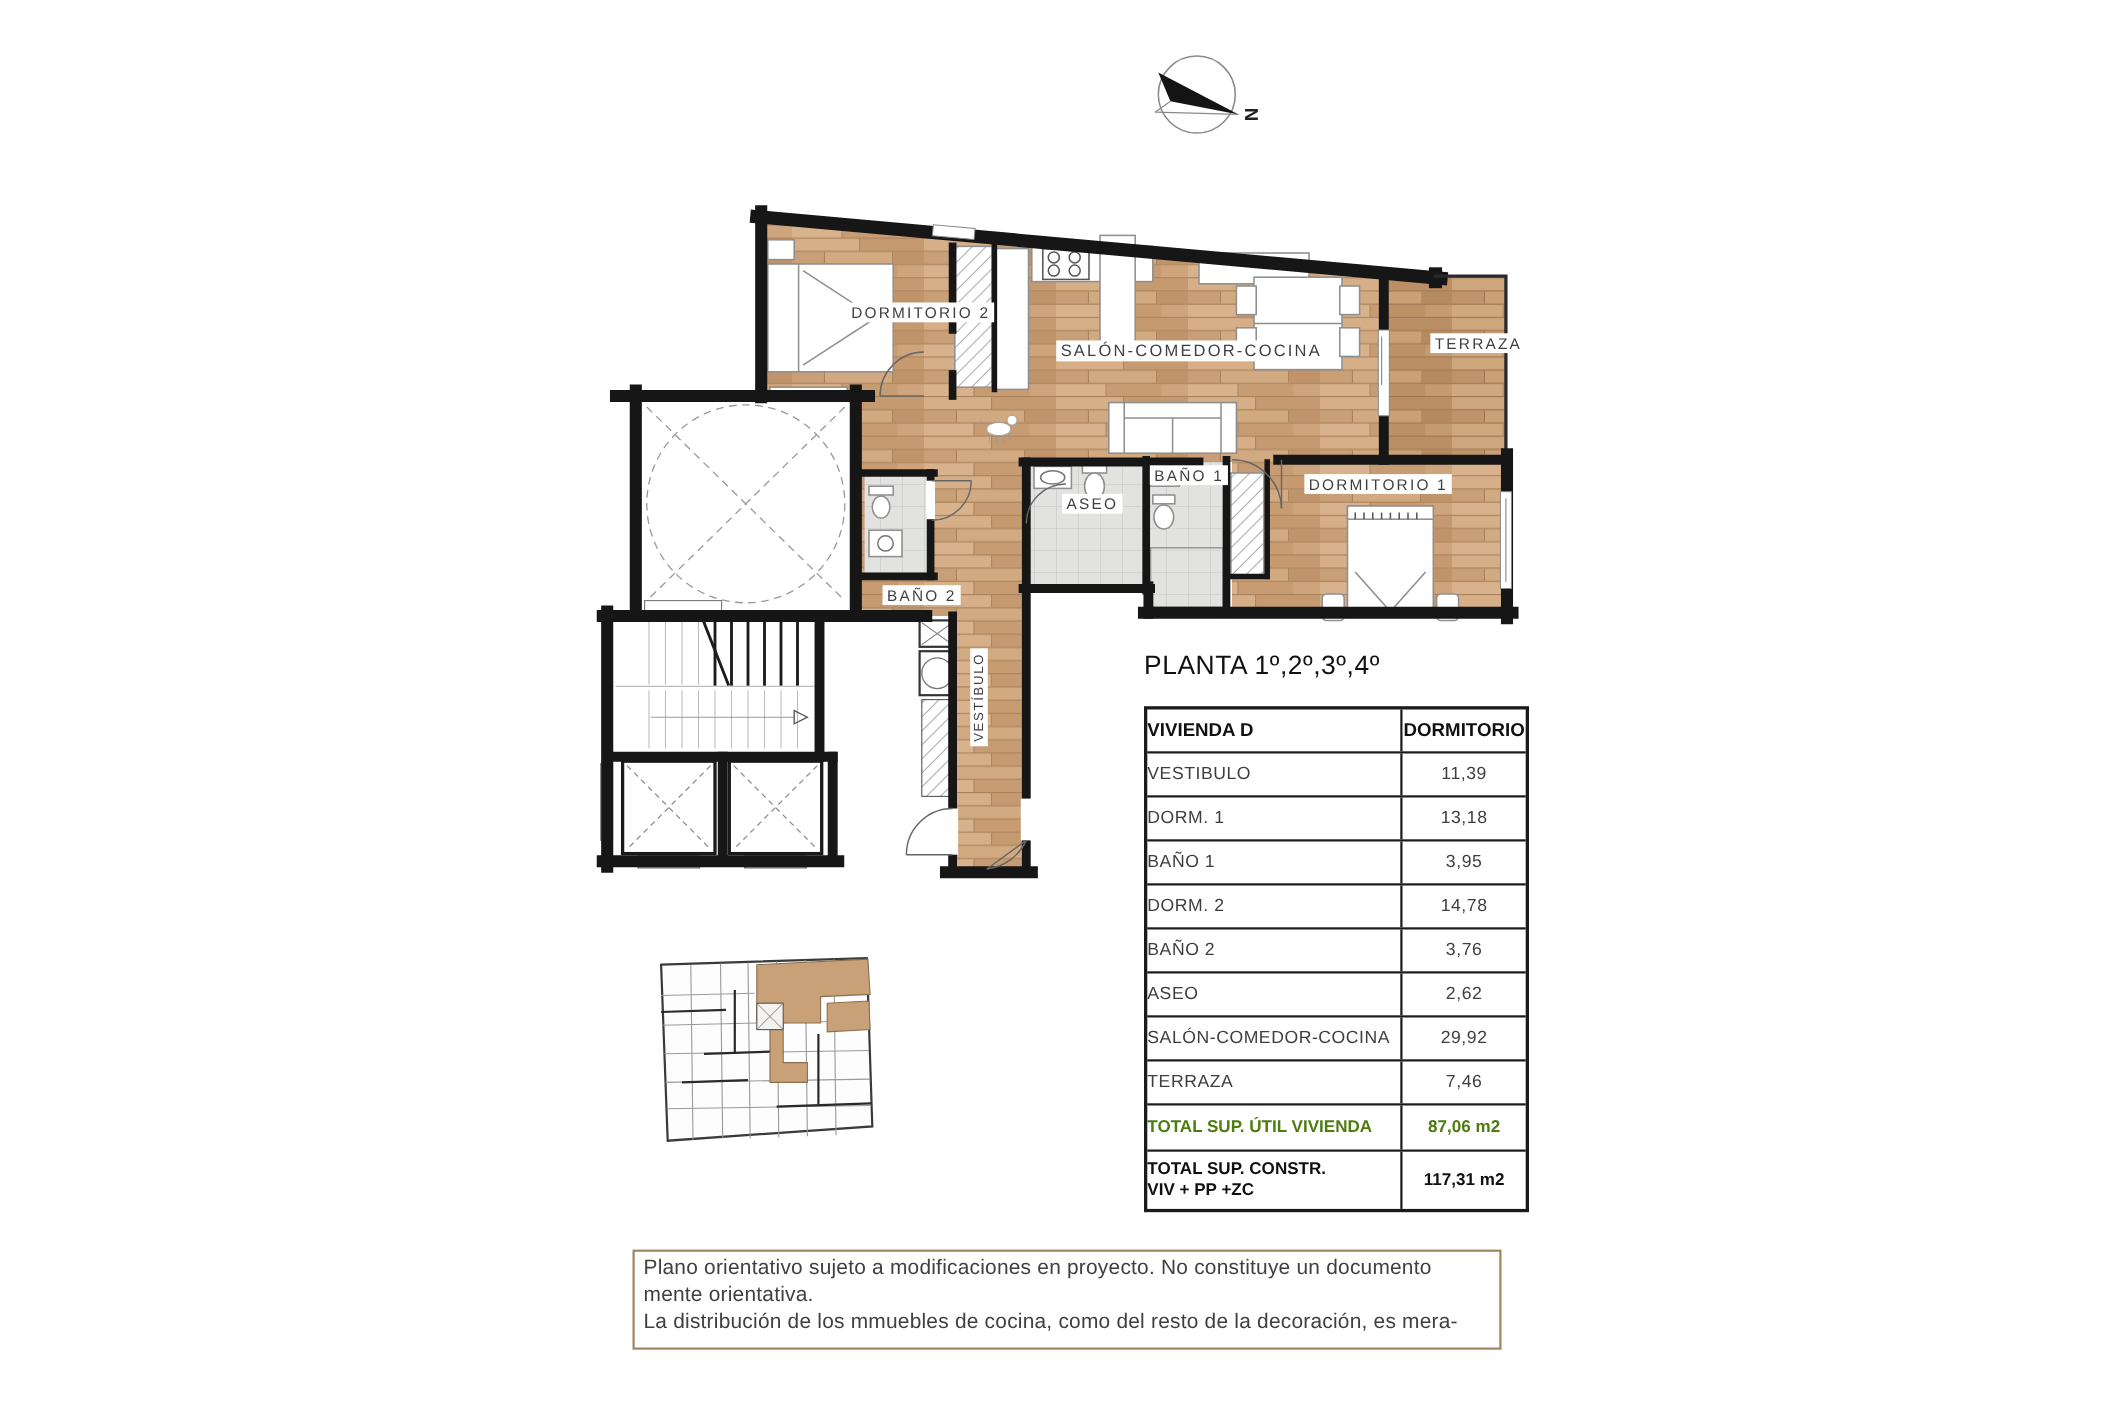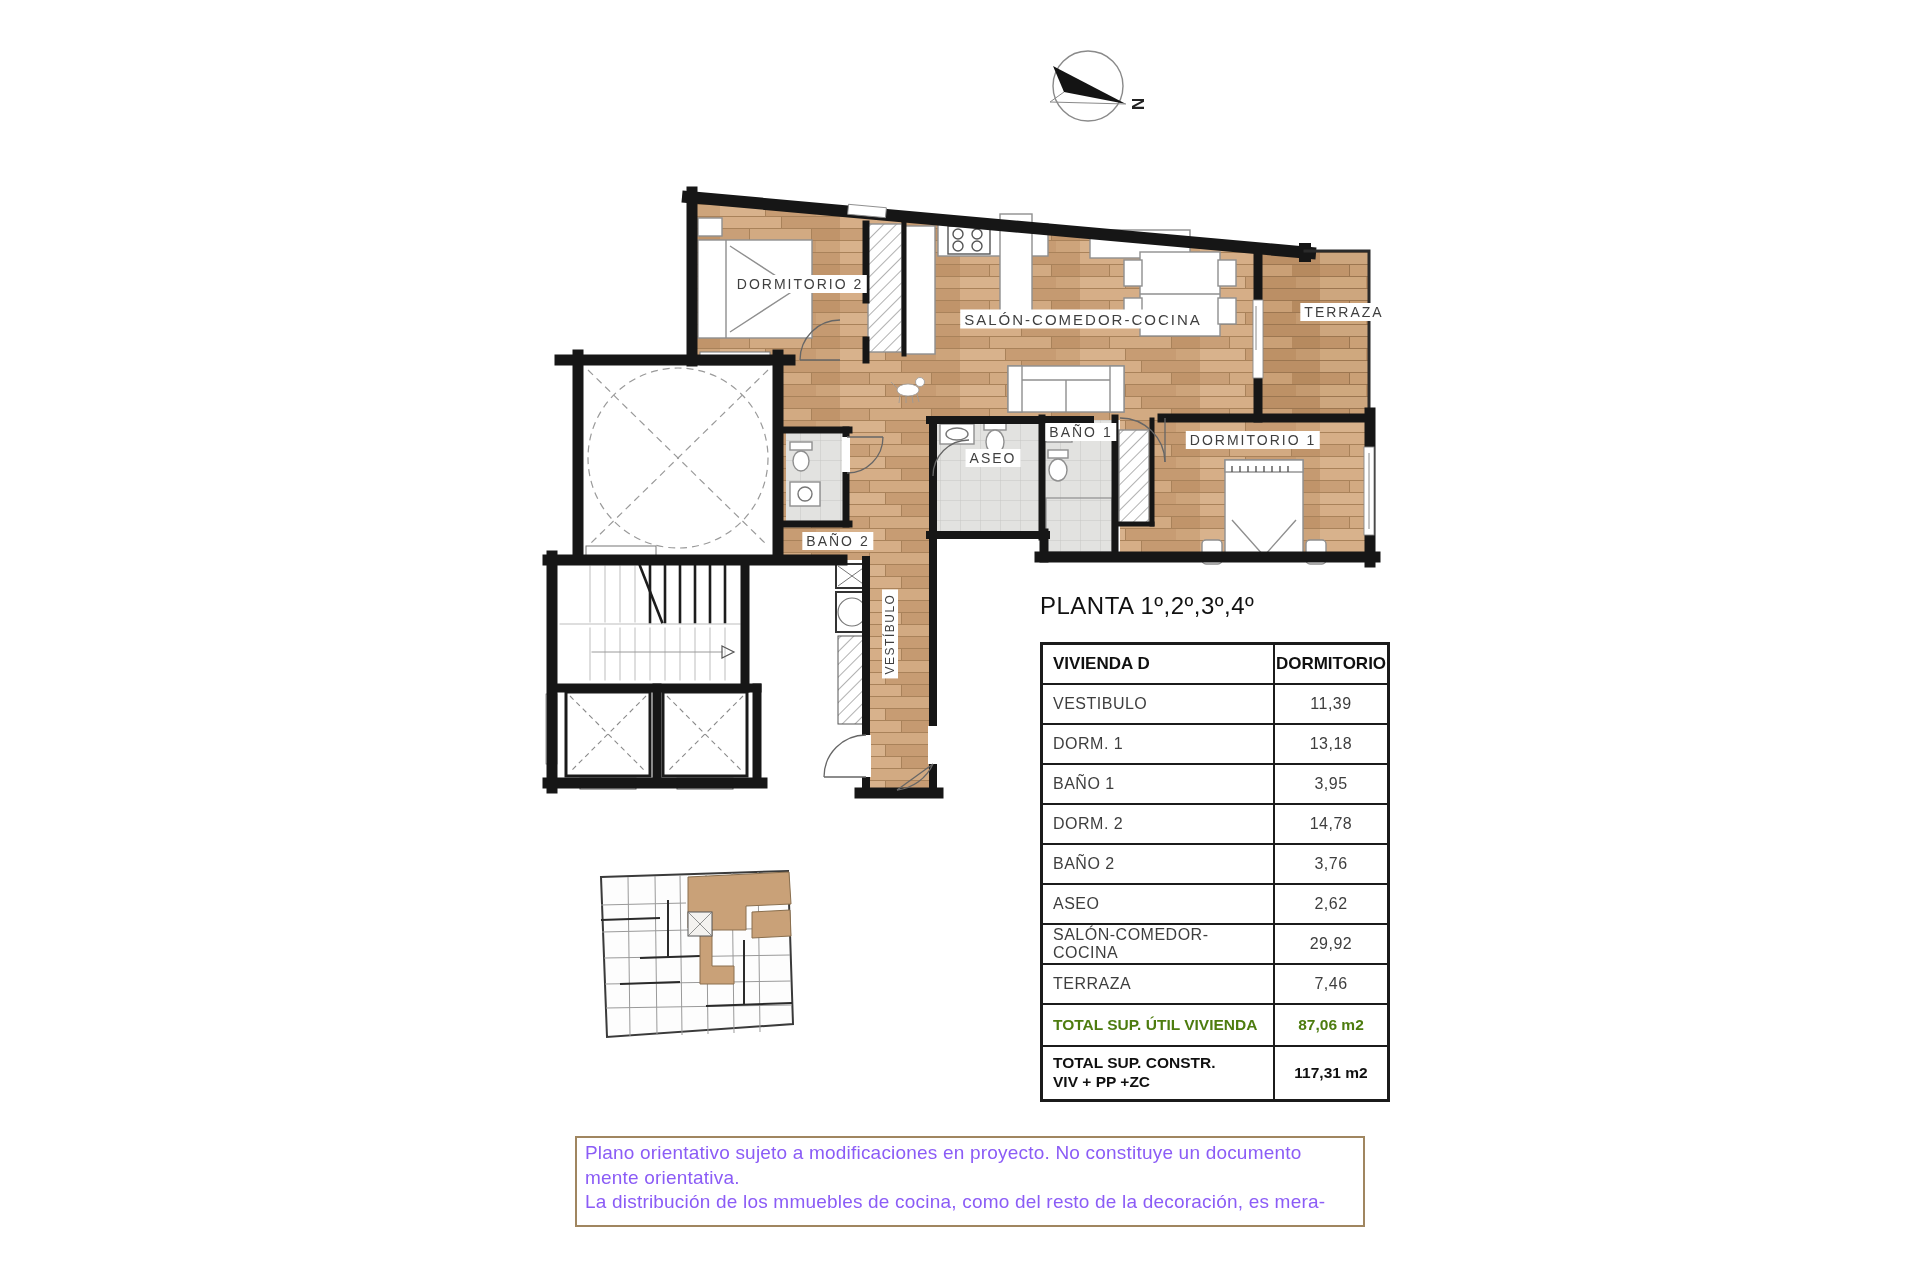--- a/index.html
+++ b/index.html
@@ -25,32 +25,32 @@
     position:absolute;left:1040px;top:592px;
     font-size:24px;font-weight:normal;color:#111;letter-spacing:.5px;
   }
   .sup-table{
     position:absolute;left:1040px;top:642px;width:350px;
     border:3px solid #1b1b1b;background:#fff;box-sizing:border-box;
   }
   .t-row{display:flex;border-top:2px solid #1b1b1b;align-items:stretch;box-sizing:border-box;}
   .t-row:first-child{border-top:none;}
   .t-c1{width:232px;border-right:2px solid #1b1b1b;display:flex;align-items:center;
-        padding-left:10px;box-sizing:border-box;}
+        box-sizing:border-box;}
   .t-c2{flex:1;display:flex;align-items:center;justify-content:center;}
   .t-head{height:38px;font-weight:bold;font-size:17px;color:#101010;}
   .t-data{height:40px;font-size:16px;color:#3e3e3e;letter-spacing:.5px;}
   .t-total{height:42px;font-size:15.5px;font-weight:bold;color:#4d7c0f;}
   .t-total2{height:54px;font-size:15.5px;font-weight:bold;color:#101010;}
   .t-total2 .t-c1{flex-direction:column;align-items:flex-start;justify-content:center;line-height:1.2;}
   
   .disclaimer{
     position:absolute;left:575px;top:1136px;width:790px;
     border:2px solid #a08660;box-sizing:border-box;
-    padding:3px 8px 10px 8px;color:#8b5cf6;
+    padding:3px 8px 10px 8px;color:#404040;
     font-size:19px;line-height:1.3;letter-spacing:.2px;
   }
 </style>
 </head>
 <body>
 
 <svg width="1920" height="1280" viewBox="0 0 1920 1280">
   <defs>
     <pattern id="wood" width="120" height="36" patternUnits="userSpaceOnUse">
       <rect width="120" height="36" fill="#cfa77e"></rect>
@@ -353,21 +353,21 @@
         <line x1="744" y1="940" x2="744" y2="1004"></line>
     </g>
     <path fill="#c9a178" stroke="#8a6f4e" stroke-width="1" d="M688,877 L789,872 L791,904 L746,906 L746,930 L712,930 L712,966 L734,966 L734,984 L700,984 L700,928 L688,928 Z"></path>
     <path fill="#c9a178" stroke="#8a6f4e" stroke-width="1" d="M752,912 L790,910 L791,936 L752,938 Z"></path>
     <rect x="688" y="912" width="24" height="24" fill="#f4f2ef" stroke="#555" stroke-width="1"></rect>
     <line x1="688" y1="912" x2="712" y2="936" stroke="#777" stroke-width="0.8"></line>
     <line x1="712" y1="912" x2="688" y2="936" stroke="#777" stroke-width="0.8"></line>
   </g>
 </svg>
 
-<div class="room-label" style="left:800px;top:284px;">DORMITORIO 2</div>
+<div class="room-label" style="left:837px;top:284px;">DORMITORIO 2</div>
 <div class="room-label big" style="left:1083px;top:319px;">SALÓN-COMEDOR-COCINA</div>
 <div class="room-label" style="left:1344px;top:312px;">TERRAZA</div>
 <div class="room-label" style="left:1081px;top:432px;">BAÑO 1</div>
 <div class="room-label" style="left:993px;top:458px;">ASEO</div>
 <div class="room-label" style="left:1253px;top:440px;">DORMITORIO 1</div>
 <div class="room-label" style="left:838px;top:541px;">BAÑO 2</div>
 <div class="room-label vert" style="left:890px;top:634px;">VESTÍBULO</div>
 
 <div class="planta-title">PLANTA 1º,2º,3º,4º</div>
 

